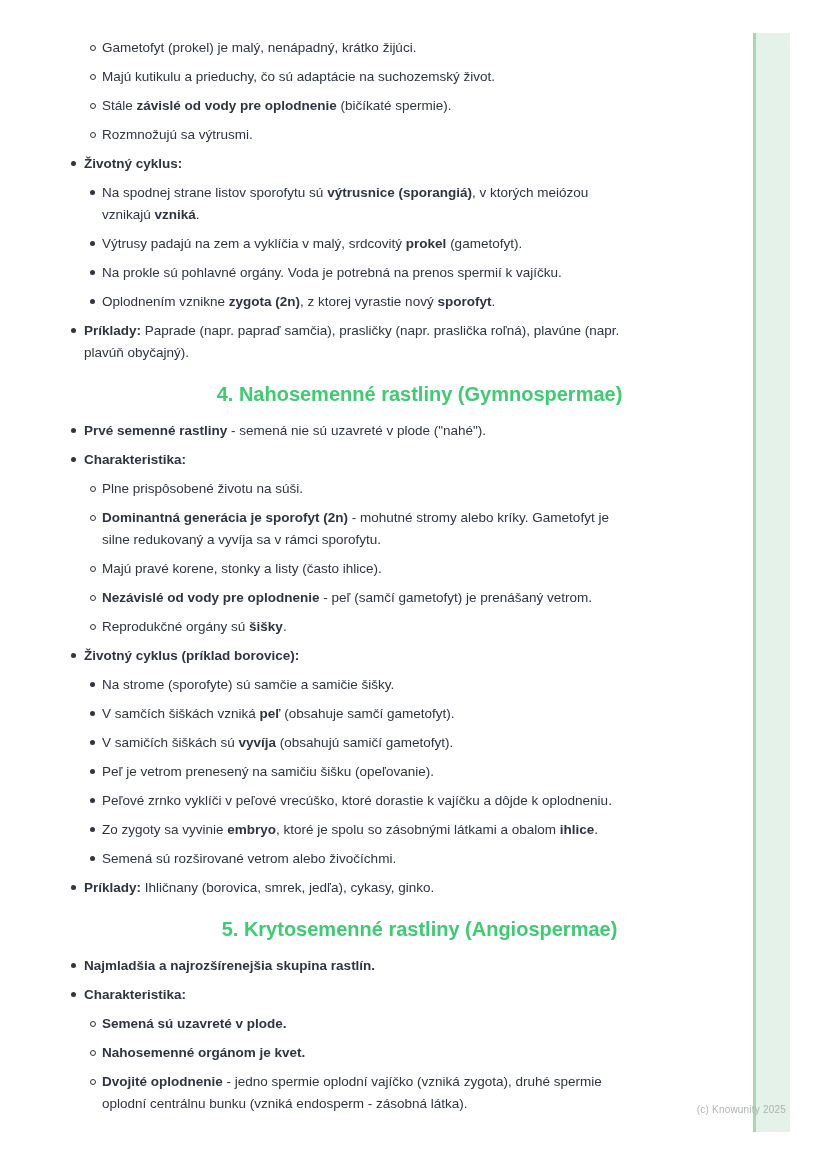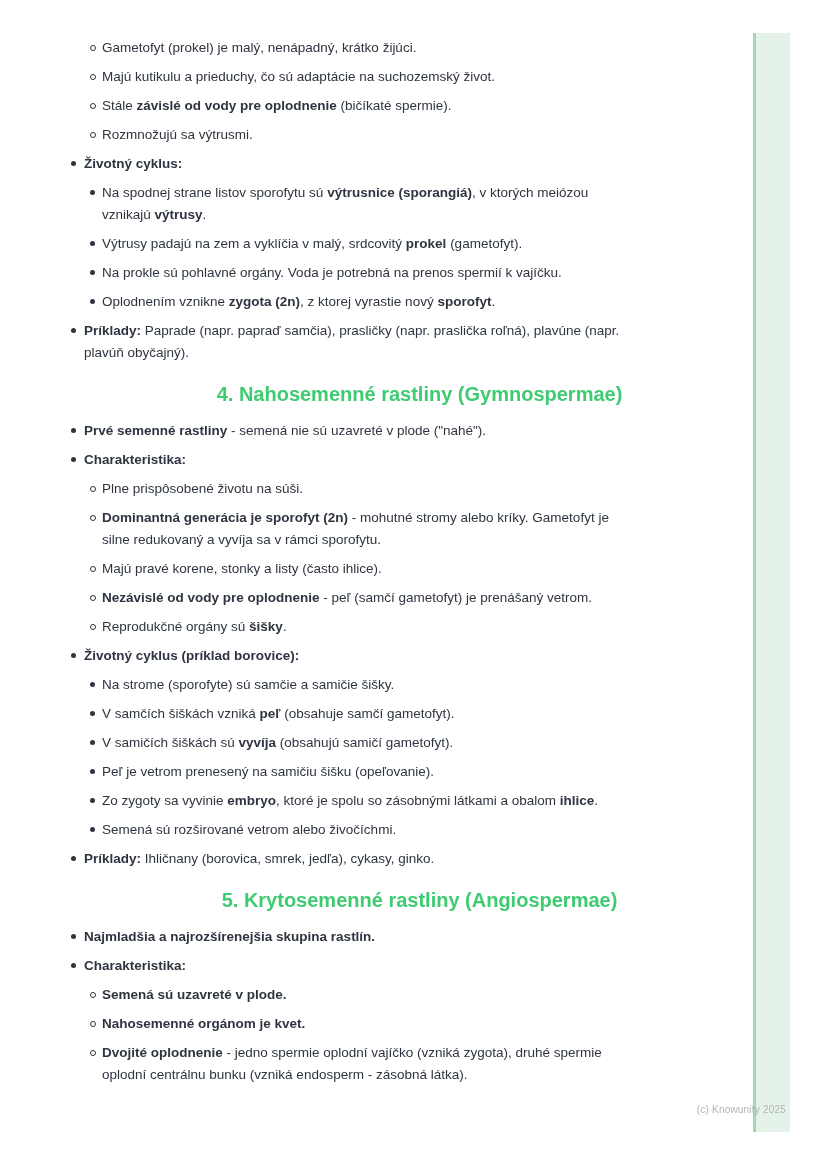--- a/index.html
+++ b/index.html
@@ -78,38 +78,39 @@
 <body>
 
 <div class="page">
   <div class="stripe"></div>
   <main class="content">
       <div class="item l2"><span class="marker circle"></span><span>Gametofyt (prokel) je malý, nenápadný, krátko žijúci.</span></div>
       <div class="item l2"><span class="marker circle"></span><span>Majú kutikulu a prieduchy, čo sú adaptácie na suchozemský život.</span></div>
       <div class="item l2"><span class="marker circle"></span><span>Stále <b>závislé od vody pre oplodnenie</b> (bičíkaté spermie).</span></div>
       <div class="item l2"><span class="marker circle"></span><span>Rozmnožujú sa výtrusmi.</span></div>
       <div class="item l1"><span class="marker disc"></span><span><b>Životný cyklus:</b></span></div>
-      <div class="item l2"><span class="marker disc"></span><span>Na spodnej strane listov sporofytu sú <b>výtrusnice (sporangiá)</b>, v ktorých meiózou<br>vznikajú <b>výtrusy</b>.</span></div>
+      <div class="item l2"><span class="marker disc"></span><span>Na spodnej strane listov sporofytu sú <b>výtrusnice (sporangiá)</b>, v ktorých meiózou<br>vznikajú <b>vzniká</b>.</span></div>
       <div class="item l2"><span class="marker disc"></span><span>Výtrusy padajú na zem a vyklíčia v malý, srdcovitý <b>prokel</b> (gametofyt).</span></div>
       <div class="item l2"><span class="marker disc"></span><span>Na prokle sú pohlavné orgány. Voda je potrebná na prenos spermií k vajíčku.</span></div>
       <div class="item l2"><span class="marker disc"></span><span>Oplodnením vznikne <b>zygota (2n)</b>, z ktorej vyrastie nový <b>sporofyt</b>.</span></div>
       <div class="item l1"><span class="marker disc"></span><span><b>Príklady:</b> Paprade (napr. papraď samčia), prasličky (napr. praslička roľná), plavúne (napr.<br>plavúň obyčajný).</span></div>
       <h2 class="heading">4. Nahosemenné rastliny (Gymnospermae)</h2>
       <div class="item l1"><span class="marker disc"></span><span><b>Prvé semenné rastliny</b> - semená nie sú uzavreté v plode ("nahé").</span></div>
       <div class="item l1"><span class="marker disc"></span><span><b>Charakteristika:</b></span></div>
       <div class="item l2"><span class="marker circle"></span><span>Plne prispôsobené životu na súši.</span></div>
       <div class="item l2"><span class="marker circle"></span><span><b>Dominantná generácia je sporofyt (2n)</b> - mohutné stromy alebo kríky. Gametofyt je<br>silne redukovaný a vyvíja sa v rámci sporofytu.</span></div>
       <div class="item l2"><span class="marker circle"></span><span>Majú pravé korene, stonky a listy (často ihlice).</span></div>
       <div class="item l2"><span class="marker circle"></span><span><b>Nezávislé od vody pre oplodnenie</b> - peľ (samčí gametofyt) je prenášaný vetrom.</span></div>
       <div class="item l2"><span class="marker circle"></span><span>Reprodukčné orgány sú <b>šišky</b>.</span></div>
       <div class="item l1"><span class="marker disc"></span><span><b>Životný cyklus (príklad borovice):</b></span></div>
       <div class="item l2"><span class="marker disc"></span><span>Na strome (sporofyte) sú samčie a samičie šišky.</span></div>
       <div class="item l2"><span class="marker disc"></span><span>V samčích šiškách vzniká <b>peľ</b> (obsahuje samčí gametofyt).</span></div>
       <div class="item l2"><span class="marker disc"></span><span>V samičích šiškách sú <b>vyvíja</b> (obsahujú samičí gametofyt).</span></div>
       <div class="item l2"><span class="marker disc"></span><span>Peľ je vetrom prenesený na samičiu šišku (opeľovanie).</span></div>
+      <div class="item l2"><span class="marker disc"></span><span>Peľové zrnko vyklíči v peľové vrecúško, ktoré dorastie k vajíčku a dôjde k oplodneniu.</span></div>
       <div class="item l2"><span class="marker disc"></span><span>Zo zygoty sa vyvinie <b>embryo</b>, ktoré je spolu so zásobnými látkami a obalom <b>ihlice</b>.</span></div>
       <div class="item l2"><span class="marker disc"></span><span>Semená sú rozširované vetrom alebo živočíchmi.</span></div>
       <div class="item l1"><span class="marker disc"></span><span><b>Príklady:</b> Ihličnany (borovica, smrek, jedľa), cykasy, ginko.</span></div>
       <h2 class="heading">5. Krytosemenné rastliny (Angiospermae)</h2>
       <div class="item l1"><span class="marker disc"></span><span><b>Najmladšia a najrozšírenejšia skupina rastlín.</b></span></div>
       <div class="item l1"><span class="marker disc"></span><span><b>Charakteristika:</b></span></div>
       <div class="item l2"><span class="marker circle"></span><span><b>Semená sú uzavreté v plode.</b></span></div>
       <div class="item l2"><span class="marker circle"></span><span><b>Nahosemenné orgánom je kvet.</b></span></div>
       <div class="item l2"><span class="marker circle"></span><span><b>Dvojité oplodnenie</b> - jedno spermie oplodní vajíčko (vzniká zygota), druhé spermie<br>oplodní centrálnu bunku (vzniká endosperm - zásobná látka).</span></div>
     </main>

